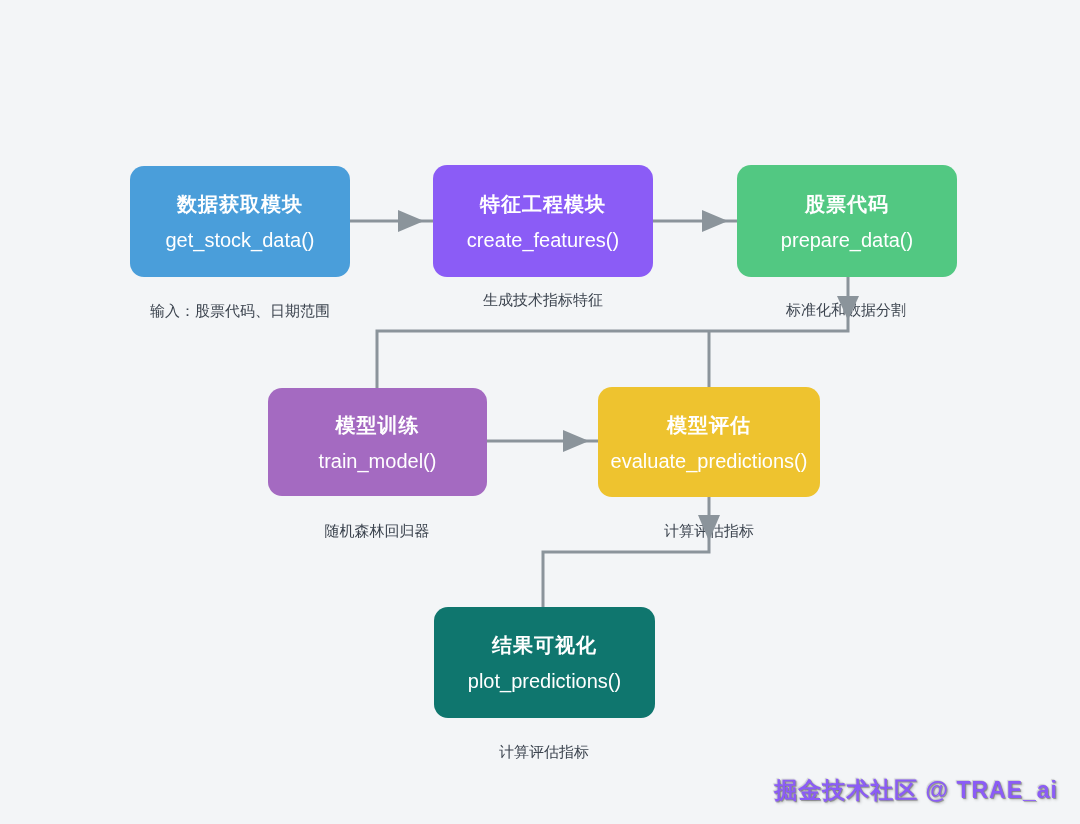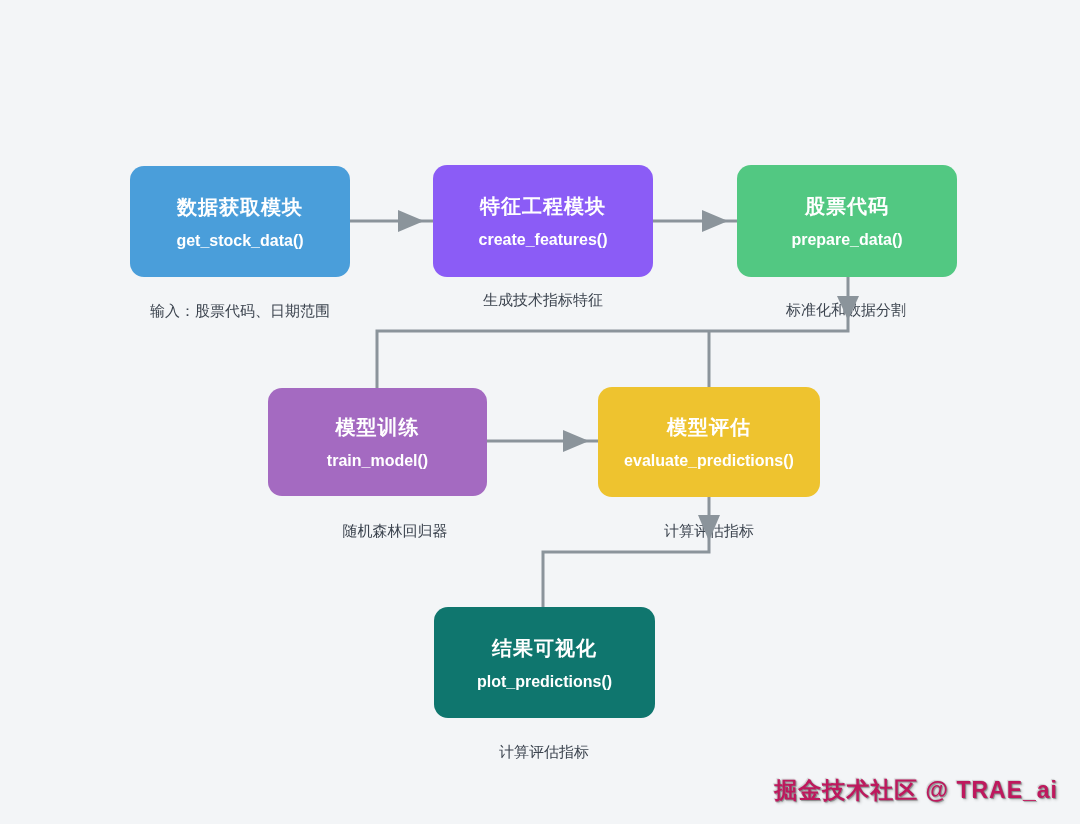--- a/index.html
+++ b/index.html
@@ -29,22 +29,22 @@
     gap:11px;
     color:var(--boxtext,#fff);
     z-index:3;
   }
   .node-label{
     font-size:20px;
     font-weight:700;
     letter-spacing:1px;
   }
   .node-func{
-    font-size:16px;
-    font-weight:700;
+    font-size:20px;
+    font-weight:400;
   }
   .caption{
     position:absolute;
     transform:translateX(-50%);
     font-size:15px;
     color:var(--caption,#3b434e);
     white-space:nowrap;
     z-index:1;
     margin-top:11px;
   }
@@ -61,36 +61,36 @@
   }
   .connectors polygon{
     fill:var(--line,#8b949b);
     stroke:none;
   }
   .watermark{
     position:absolute;
     right:22px;bottom:18px;
     font-size:23px;
     font-weight:700;
-    color:#be185d;
+    color:#8b5cf6;
     text-shadow:1px 1px 1px rgba(40,40,40,0.45), -1px -1px 1px rgba(90,90,90,0.25), 2px 2px 3px rgba(0,0,0,0.18);
     letter-spacing:1px;
     z-index:4;
   }
 </style>
 </head>
 <body>
 
 <div class="canvas">
 
 
   <div class="caption" style="left:240px;top:291px">输入：股票代码、日期范围</div>
   <div class="caption" style="left:543px;top:280px">生成技术指标特征</div>
   <div class="caption" style="left:846px;top:290px">标准化和数据分割</div>
-  <div class="caption" style="left:395px;top:511px">随机森林回归器</div>
+  <div class="caption" style="left:377px;top:511px">随机森林回归器</div>
   <div class="caption" style="left:709px;top:511px">计算评估指标</div>
   <div class="caption" style="left:544px;top:732px">计算评估指标</div>
 
   <svg class="connectors" width="1080" height="824">
 
     <line x1="350" y1="221" x2="433" y2="221"></line>
     <polygon points="398,210 398,232 424,221"></polygon>
 
     <line x1="653" y1="221" x2="737" y2="221"></line>
     <polygon points="702,210 702,232 728,221"></polygon>

